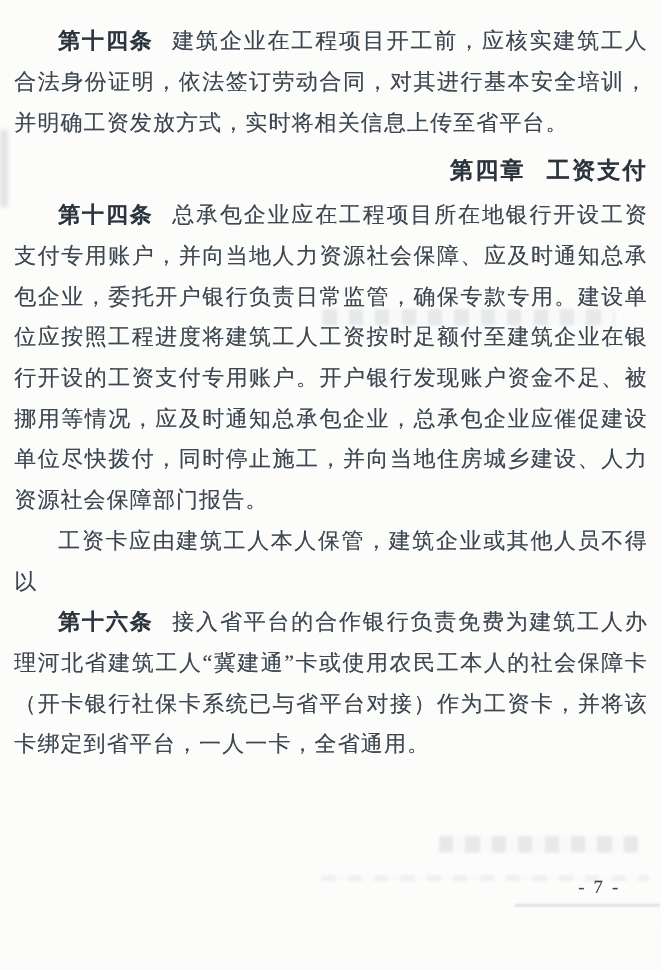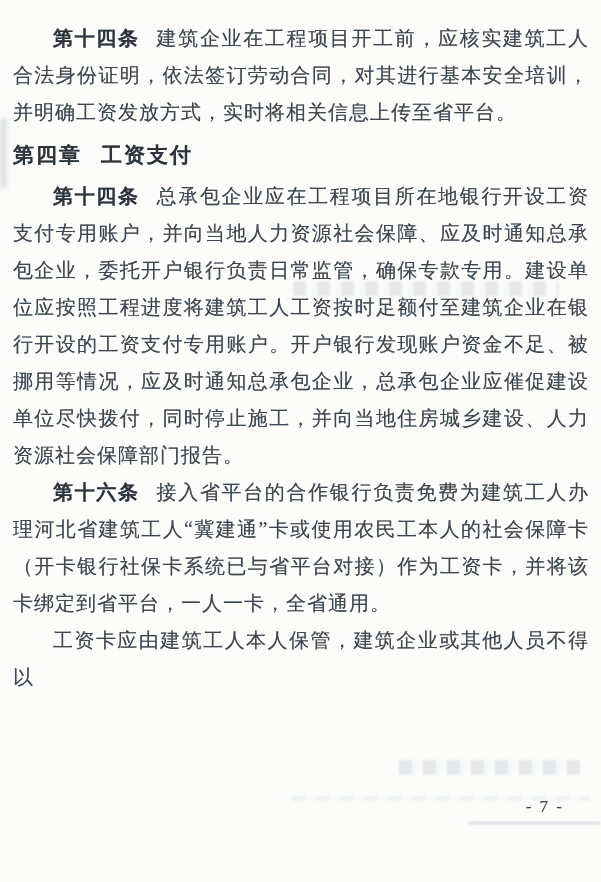--- a/index.html
+++ b/index.html
@@ -36,21 +36,21 @@
     font-weight: bold;
     color: #2b333d;
     margin-right: 0.85em;
   }
   .chapter-heading {
     margin: 6px 0 4px 0;
     font-size: 21px;
     line-height: 37px;
     font-weight: bold;
     color: #2b333d;
-    text-align: left;
+    text-align: right;
     letter-spacing: 2px;
     text-shadow: 0 0 0.5px rgba(60, 70, 82, 0.6);
   }
   .chapter-heading .chap-num { margin-right: 0.9em; }
   .page-footer {
     position: absolute;
     right: 37px;
     bottom: 21px;
     font-size: 17px;
     letter-spacing: 2px;
@@ -91,23 +91,23 @@
 
   <div class="textblock">
 
     <p><span class="lead">第十四条</span><span>建筑企业在工程项目开工前，应核实建筑工人合法身份证明，依法签订劳动合同，对其进行基本安全培训，并明确工资发放方式，实时将相关信息上传至省平台。</span></p>
 
 
     <h2 class="chapter-heading"><span class="chap-num">第四章</span><span>工资支付</span></h2>
 
     <p><span class="lead">第十四条</span><span>总承包企业应在工程项目所在地银行开设工资支付专用账户，并向当地人力资源社会保障、应及时通知总承包企业，委托开户银行负责日常监管，确保专款专用。建设单位应按照工程进度将建筑工人工资按时足额付至建筑企业在银行开设的工资支付专用账户。开户银行发现账户资金不足、被挪用等情况，应及时通知总承包企业，总承包企业应催促建设单位尽快拨付，同时停止施工，并向当地住房城乡建设、人力资源社会保障部门报告。</span></p>
 
+    <p><span>工资卡应由建筑工人本人保管，建筑企业或其他人员不得以</span></p>
+
     <p><span class="lead">第十六条</span><span>接入省平台的合作银行负责免费为建筑工人办理河北省建筑工人“冀建通”卡或使用农民工本人的社会保障卡（开卡银行社保卡系统已与省平台对接）作为工资卡，并将该卡绑定到省平台，一人一卡，全省通用。</span></p>
-
-    <p><span>工资卡应由建筑工人本人保管，建筑企业或其他人员不得以</span></p>
 
   </div>
 
   <div class="ghost ghost-1"></div>
   <div class="ghost ghost-2"></div>
   <div class="ghost ghost-3"></div>
   <div class="crease"></div>
   <div class="edge-smudge"></div>
 
   <div class="page-footer">- 7 -</div>

